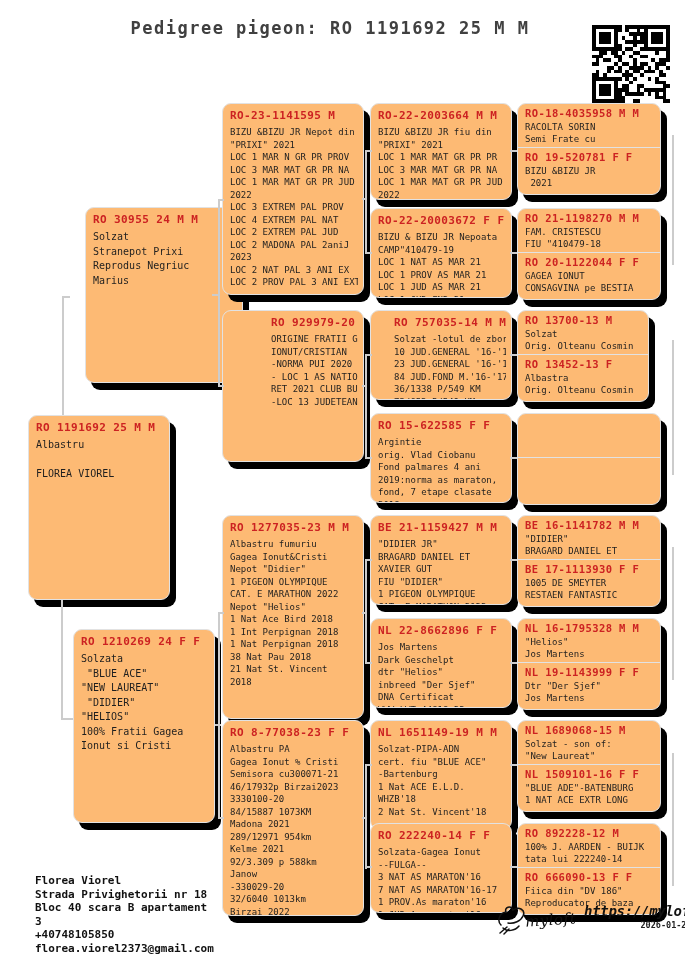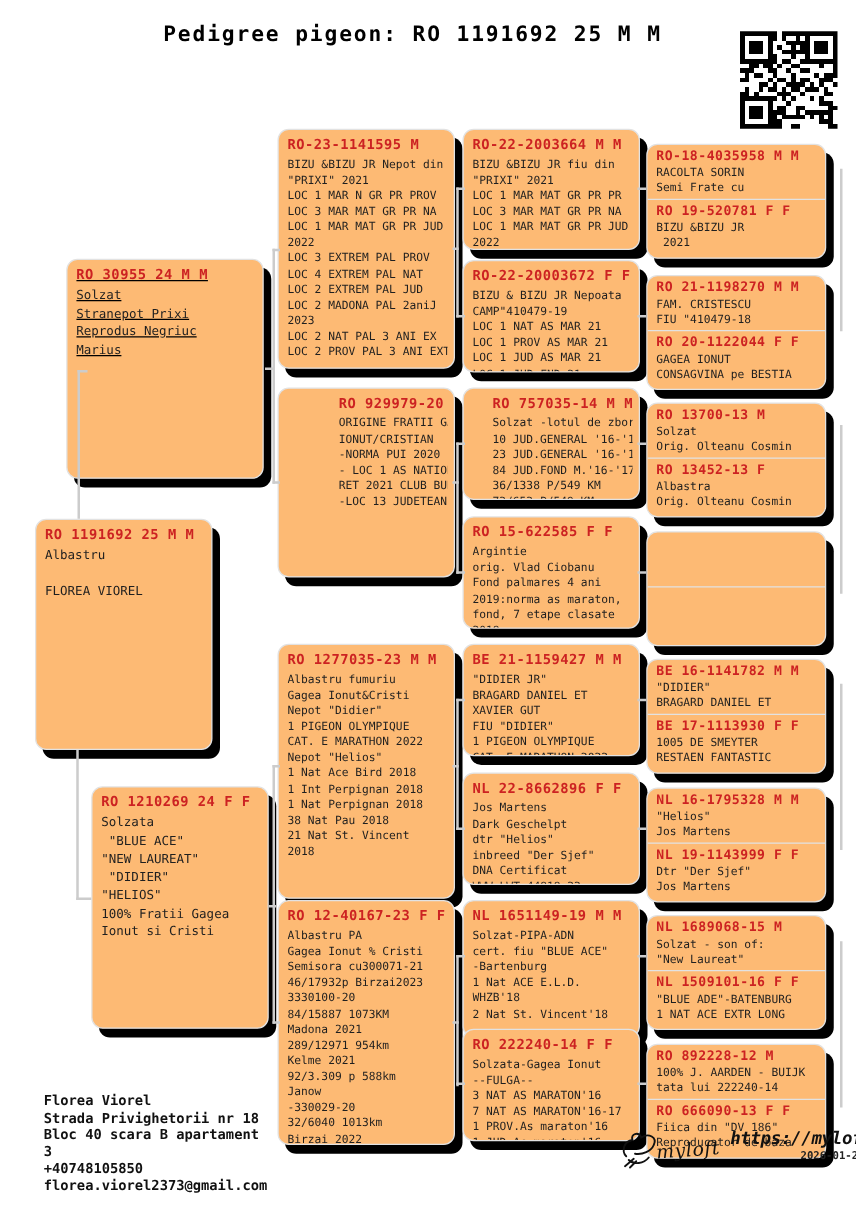--- a/index.html
+++ b/index.html
@@ -2,41 +2,41 @@
 <html><head>
 <meta charset="utf-8">
 <style>
   html,body { margin:0; padding:0; background:#ffffff; }
   .page {
     position:relative; width:685px; height:968px; overflow:hidden;
     background:#ffffff; font-family:"DejaVu Sans Mono", monospace;
   }
   .title {
     position:absolute; top:18px; left:30px; width:600px; text-align:center;
-    font-size:17px; font-weight:bold; letter-spacing:1.5px; color:#000000;
+    font-size:17px; font-weight:bold; letter-spacing:1.5px; color:#404040;
     white-space:nowrap;
   }
   .qr { position:absolute; top:25px; left:592px; width:78px; height:78px; }
   .qr svg { display:block; width:78px; height:78px; shape-rendering:crispEdges; }
 
   .box {
     position:absolute; background:#fdba74; box-sizing:border-box;
     border:1.5px solid #e2e2e2; border-radius:9px;
     box-shadow:6px 7px 0 0 #000;
     padding:5px 5px 4px 7px; overflow:hidden;
   }
   .ring {
     color:#cc2222; font-weight:bold; font-size:11px; letter-spacing:0.4px;
     margin-bottom:4px; white-space:pre; overflow:hidden;
   }
   .body {
     color:#1f1f1f; font-size:9px; line-height:12.5px; white-space:pre; overflow:hidden;
   }
   .g1 .body { font-size:10px; line-height:14.5px; }
-  .pair { padding:0;margin-top:12px; }
+  .pair { padding:0; }
   .half { box-sizing:border-box; height:44px; padding:3px 4px 2px 7px; overflow:hidden; }
   .half.top { border-bottom:1px solid #e2e2e2; }
   .half .ring { font-size:10.5px; margin-bottom:2px; }
   .half .body { font-size:9px; line-height:12.2px; }
 
   .hline, .vline { position:absolute; background:#cccccc; }
   .hline { height:2px; }
   .vline { width:2px; }
 
   .owner {
@@ -216,21 +216,21 @@
       </svg>
     </div>
 
   <div class="box g1" style="left:28px;top:415px;width:142px;height:185px;">
     <div class="ring">RO 1191692 25 M M</div>
     <div class="body">Albastru
 
 FLOREA VIOREL</div>
   </div>
 
-  <div class="box g1" style="left:53px;top:207px;width:158px;height:176px;text-decoration:underline;">
+  <div class="box g1" style="left:85px;top:207px;width:158px;height:176px;">
     <div class="ring">RO 30955 24 M M</div>
     <div class="body">Solzat
 Stranepot Prixi
 Reprodus Negriuc
 Marius</div>
   </div>
   <div class="box g1" style="left:73px;top:629px;width:142px;height:194px;">
     <div class="ring">RO 1210269 24 F F</div>
     <div class="body">Solzata
  "BLUE ACE"
@@ -275,21 +275,21 @@
 CAT. E MARATHON 2022
 Nepot "Helios"
 1 Nat Ace Bird 2018
 1 Int Perpignan 2018
 1 Nat Perpignan 2018
 38 Nat Pau 2018
 21 Nat St. Vincent
 2018</div>
   </div>
   <div class="box" style="left:222px;top:720px;width:142px;height:196px;">
-    <div class="ring">RO 12-40167-23 F F</div>
+    <div class="ring">RO 8-77038-23 F F</div>
     <div class="body">Albastru PA
 Gagea Ionut % Cristi
 Semisora cu300071-21
 46/17932p Birzai2023
 3330100-20
 84/15887 1073KM
 Madona 2021
 289/12971 954km
 Kelme 2021
 92/3.309 p 588km
@@ -389,21 +389,21 @@
       <div class="ring">RO 21-1198270 M M</div>
       <div class="body">FAM. CRISTESCU
 FIU "410479-18</div>
     </div>
     <div class="half">
       <div class="ring">RO 20-1122044 F F</div>
       <div class="body">GAGEA IONUT
 CONSAGVINA pe BESTIA</div>
     </div>
   </div>
-  <div class="box pair" style="left:517px;top:310px;width:144px;height:92px;">
+  <div class="box pair" style="left:517px;top:310px;width:132px;height:92px;">
     <div class="half top">
       <div class="ring">RO 13700-13 M</div>
       <div class="body">Solzat
 Orig. Olteanu Cosmin</div>
     </div>
     <div class="half">
       <div class="ring">RO 13452-13 F</div>
       <div class="body">Albastra
 Orig. Olteanu Cosmin</div>
     </div>

